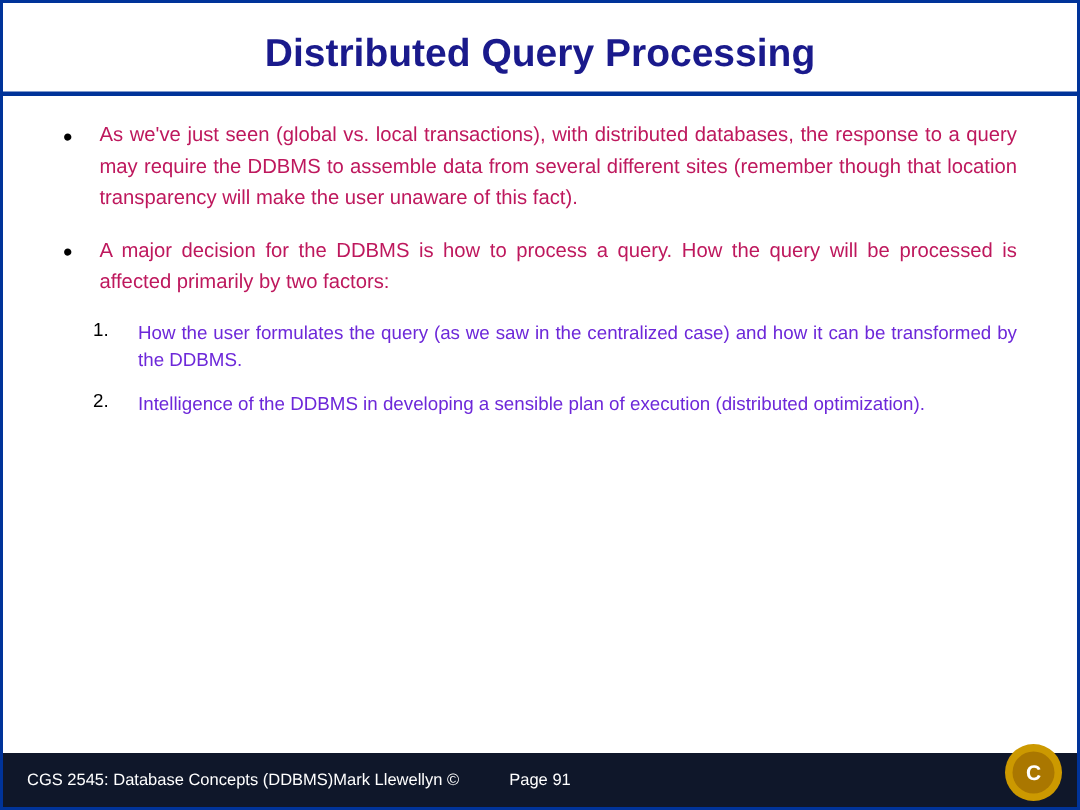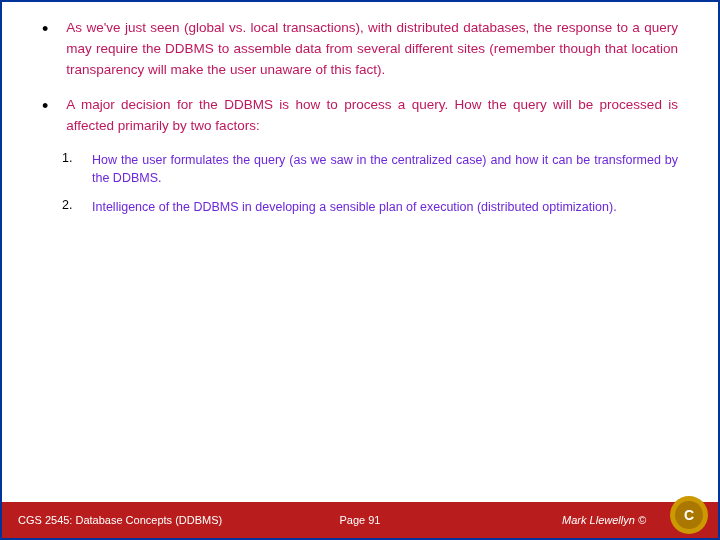--- a/index.html
+++ b/index.html
@@ -73,25 +73,24 @@
       font-family: Arial, sans-serif;
     }
     .numbered-text {
       font-size: 12.5px;
       color: #6d28d9;
       line-height: 1.5;
       text-align: justify;
       font-family: Arial, sans-serif;
     }
     .slide-footer {
-      background: #b91c1c;
+      background: #0f172a;
       height: 36px;
       display: flex;
       align-items: center;
-      justify-content: space-between;
       padding: 0 16px;
       position: relative;
     }
     .footer-left {
       color: #ffffff;
       font-size: 11px;
       font-family: Arial, sans-serif;
     }
     .footer-center {
       color: #ffffff;
@@ -135,20 +134,23 @@
     .logo-c {
       color: #ffffff;
       font-size: 14px;
       font-weight: bold;
     }
   </style>
 </head>
 <body>
 
 <div class="slide-container">
+  <div class="slide-header">
+    <h1 class="slide-title">Distributed Query Processing</h1>
+  </div>
 
   <div class="slide-content">
 
     <div class="bullet-section">
       <span class="bullet-dot">•</span>
       <p class="bullet-text">As we've just seen (global vs. local transactions), with distributed databases, the response to a query may require the DDBMS to assemble data from several different sites (remember though that location transparency will make the user unaware of this fact).</p>
     </div>
 
     <div class="bullet-section">
       <span class="bullet-dot">•</span>
@@ -163,21 +165,21 @@
       <div class="numbered-item">
         <span class="numbered-label">2.</span>
         <p class="numbered-text">Intelligence of the DDBMS in developing a sensible plan of execution (distributed optimization).</p>
       </div>
     </div>
   </div>
 
   <div class="slide-footer">
     <span class="footer-left">CGS 2545: Database Concepts  (DDBMS)</span>
     <span class="footer-center">Page 91</span>
-    <span class="footer-right" style="margin-right: 56px; font-style: italic;">Mark Llewellyn ©</span>
+    <span class="footer-right" style="margin-right: 56px;">Mark Llewellyn ©</span>
     <div class="footer-logo">
       <div class="logo-circle">
         <div class="logo-inner">
           <span class="logo-c">C</span>
         </div>
       </div>
     </div>
   </div>
 </div>
 

